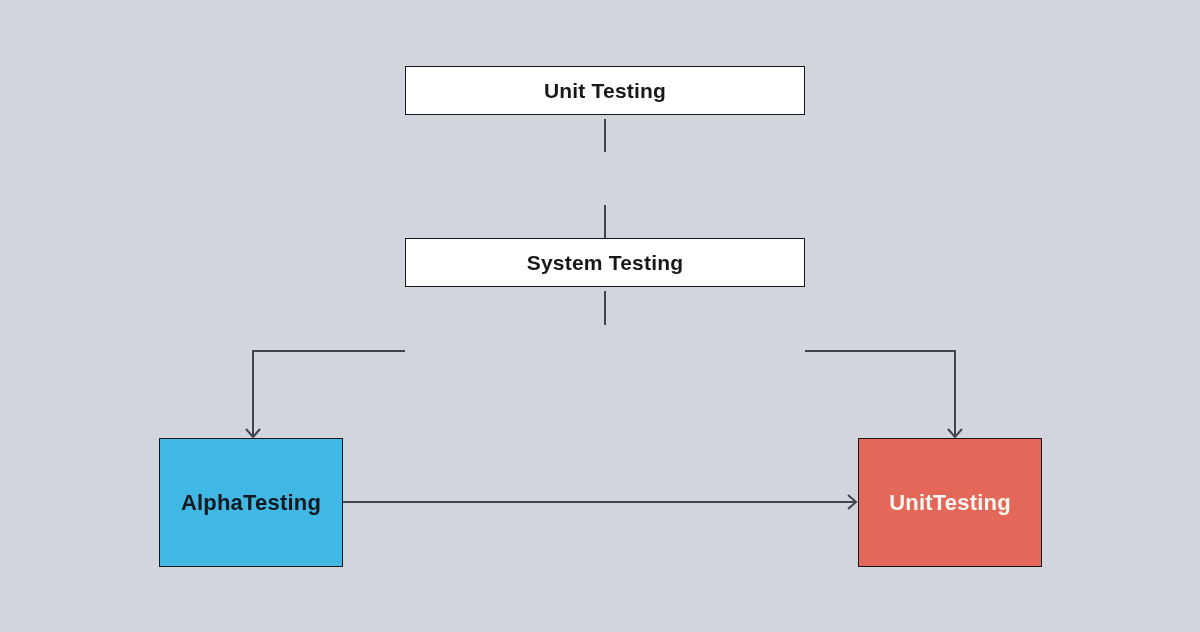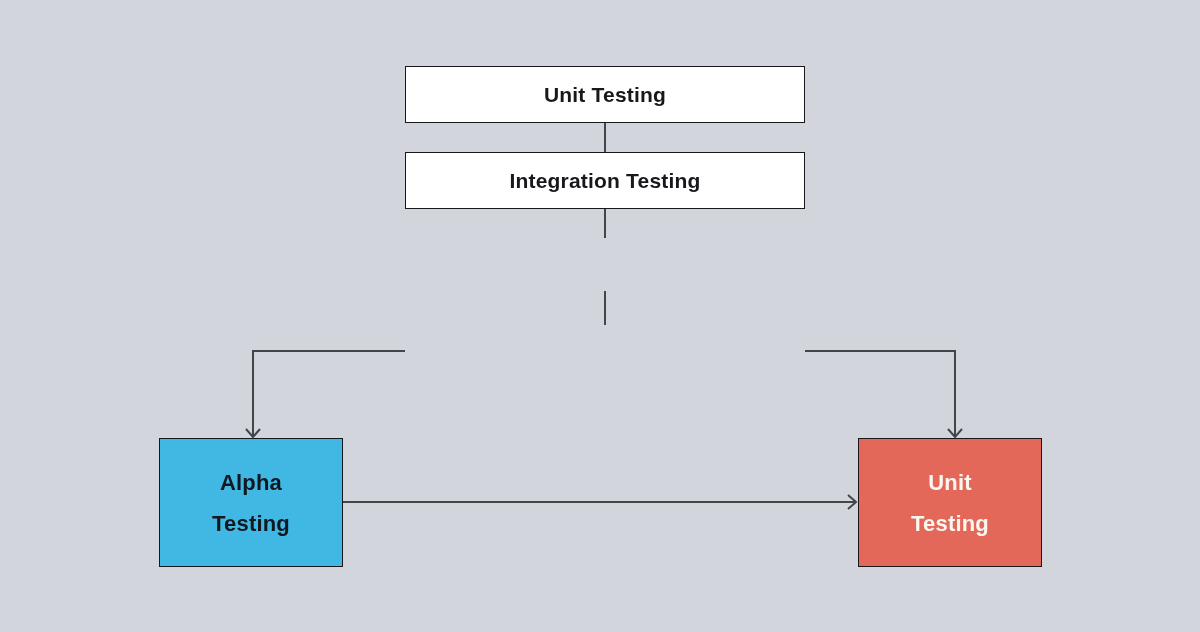--- a/index.html
+++ b/index.html
@@ -38,31 +38,31 @@
     display: flex;
     align-items: center;
     justify-content: center;
     text-align: center;
     border: 1.5px solid var(--node-border);
     font-weight: 700;
   }
   .stack-node {
     left: 405px;
     width: 400px;
-    height: 57px;
+    height: 49px;
     background: var(--node-fill);
     color: #16181c;
     font-size: 21px;
     letter-spacing: 0.2px;
   }
   .leaf-node {
     top: 438px;
     width: 184px;
     height: 129px;
-    flex-direction: column;
+    flex-direction: row;
     font-size: 22px;
     line-height: 41px;
     letter-spacing: 0.2px;
   }
   .alpha-node {
     left: 159px;
     background: var(--alpha-fill);
     color: var(--alpha-text);
   }
   .beta-node {
@@ -89,24 +89,24 @@
     <path d="M948,429 L955,437 L962,429"></path>
 
     <path d="M343,502 H855"></path>
     <path d="M848,495 L856,502 L848,509"></path>
   </svg>
 
   <div class="node stack-node" style="top:66px">
     <span>Unit Testing</span>
   </div>
 
-  <div class="node stack-node" style="top:152px">
-    <span>Integration Testing</span>
+
+  <div class="node stack-node" style="top:238px">
+    <span>System Testing</span>
   </div>
-
 
 
   <div class="node leaf-node alpha-node">
     <span>Alpha</span>
     <span>Testing</span>
   </div>
 
   <div class="node leaf-node beta-node">
     <span>Unit</span>
     <span>Testing</span>

